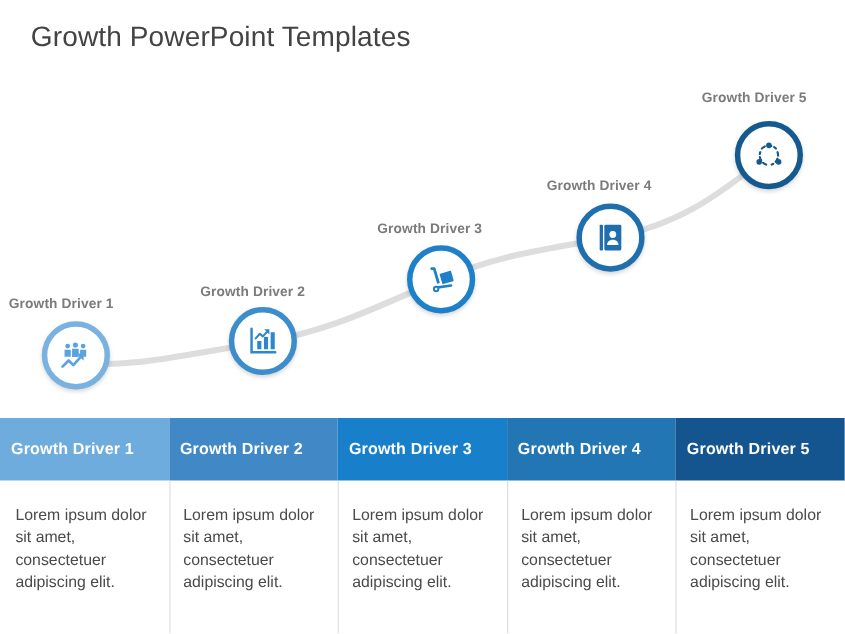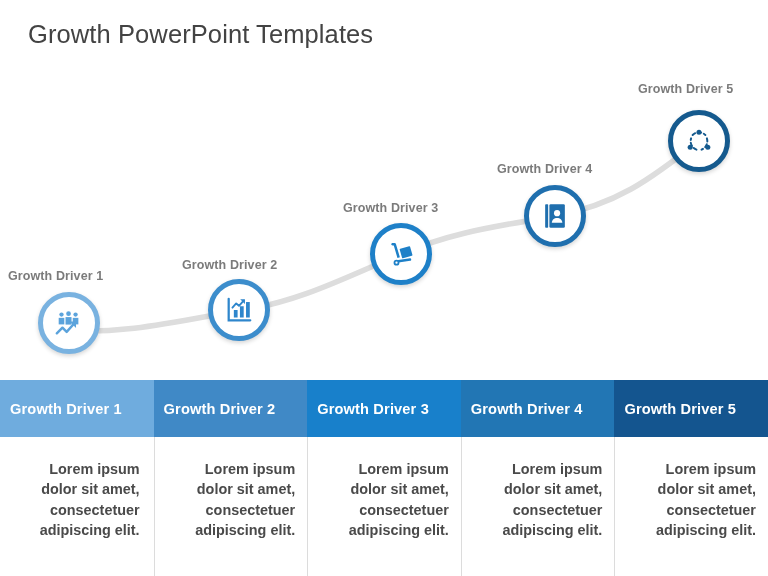--- a/index.html
+++ b/index.html
@@ -97,25 +97,24 @@
     font-weight: bold;
     letter-spacing: 0.15px;
     white-space: nowrap;
   }
   .col-body {
     flex: 1;
     background: #ffffff;
     border-left: 1px solid #dcdcdc;
     box-sizing: border-box;
     padding: 22px 12px 0 12px;
-    text-align: right;
+    text-align: left;
     font-size: 14.4px;
     line-height: 1.42;
     color: #4a4a4a;
-    font-weight: bold;
   }
   .col:first-child .col-body {
     border-left: none;
   }
   .col:first-child .col-body { padding-left: 14px; padding-right: 14px; }
 </style>
 </head>
 <body>
 
 <div id="slide">

